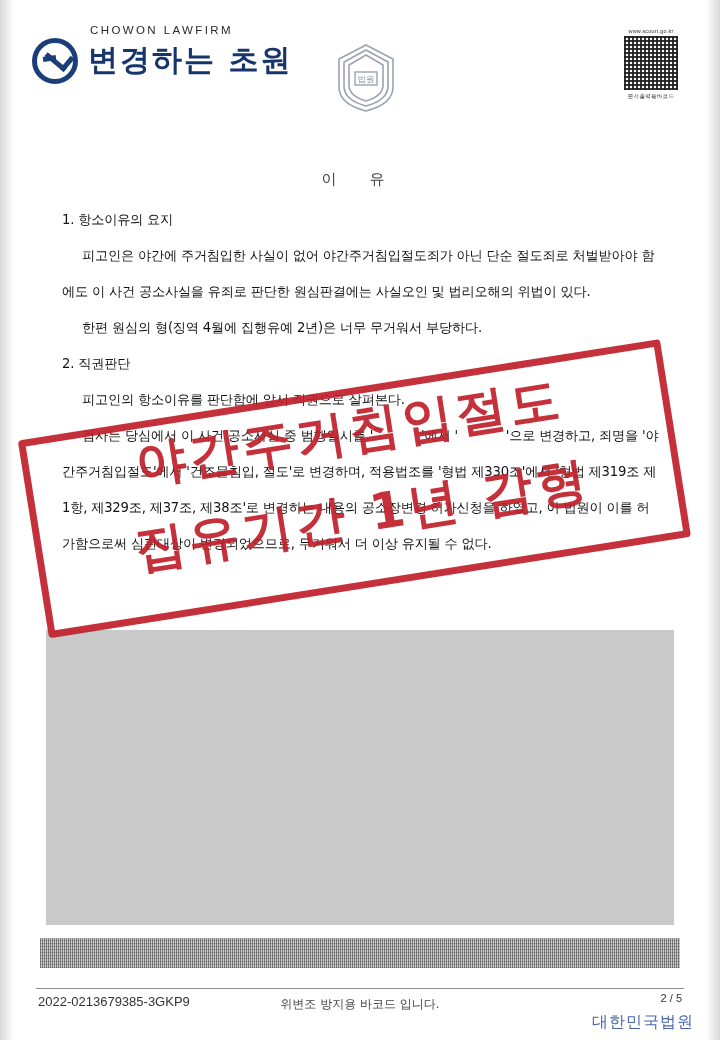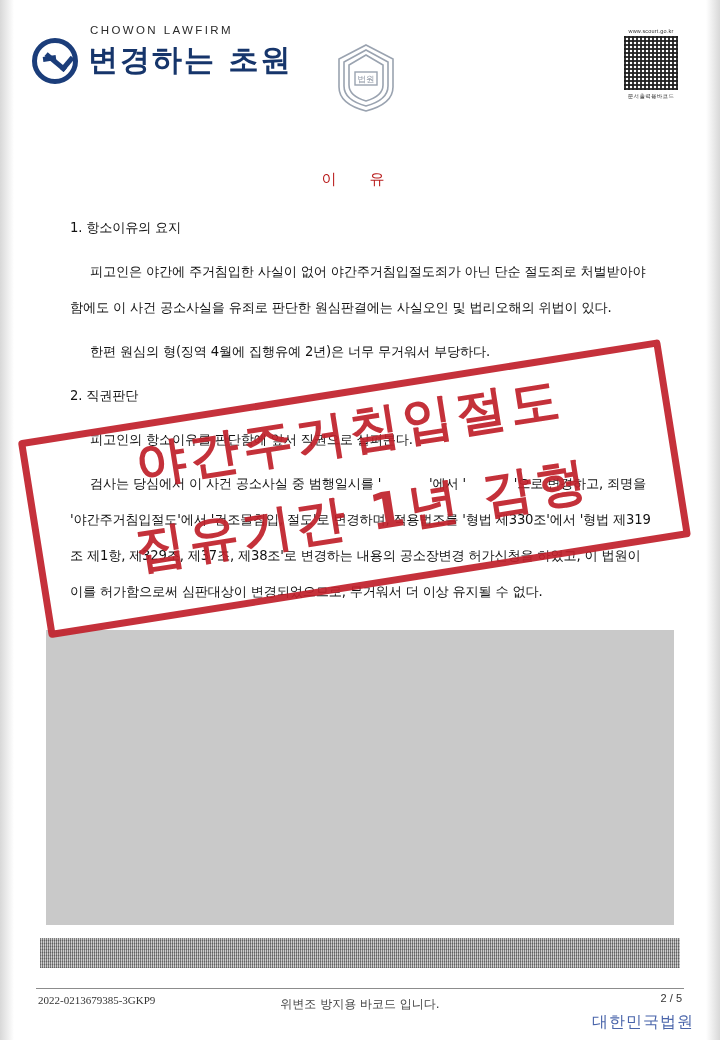--- a/index.html
+++ b/index.html
@@ -123,33 +123,33 @@
   }
 
   
   .doc-title {
     position: absolute;
     left: 0; top: 170px;
     width: 720px;
     text-align: center;
     font-size: 15px;
     letter-spacing: 14px;
-    color: #b91c1c;
+    color: #404040;
     font-weight: 500;
   }
   .body-text {
     position: absolute;
     left: 62px; top: 202px;
     width: 600px;
     font-size: 13.2px;
     line-height: 36px;
     color: #121212;
     letter-spacing: -.2px;
   }
-  .body-text p { margin: 8px; white-space: pre-wrap; }
+  .body-text p { margin: 0; white-space: pre-wrap; }
   .indent { text-indent: 20px; }
 
   
   .big-redact {
     position: absolute;
     left: 46px; top: 630px;
     width: 628px; height: 295px;
     background: #c9c9c9;
   }
   .noise-bar {
@@ -165,23 +165,23 @@
   
   .footer-sep {
     position: absolute;
     left: 36px; top: 988px;
     width: 648px; height: 1px;
     background: #8c8c8c;
   }
   .footer-left {
     position: absolute;
     left: 38px; top: 994px;
-    font-size: 11px;
-    color: #333;
-    font-family: Liberation Serif, serif;
+    font-size: 13px;
+    color: #333;
+    font-family: Liberation Sans, sans-serif;
   }
   .footer-center {
     position: absolute;
     left: 0; top: 996px;
     width: 720px;
     text-align: center;
     font-size: 12px;
     color: #444;
   }
   .footer-right {

